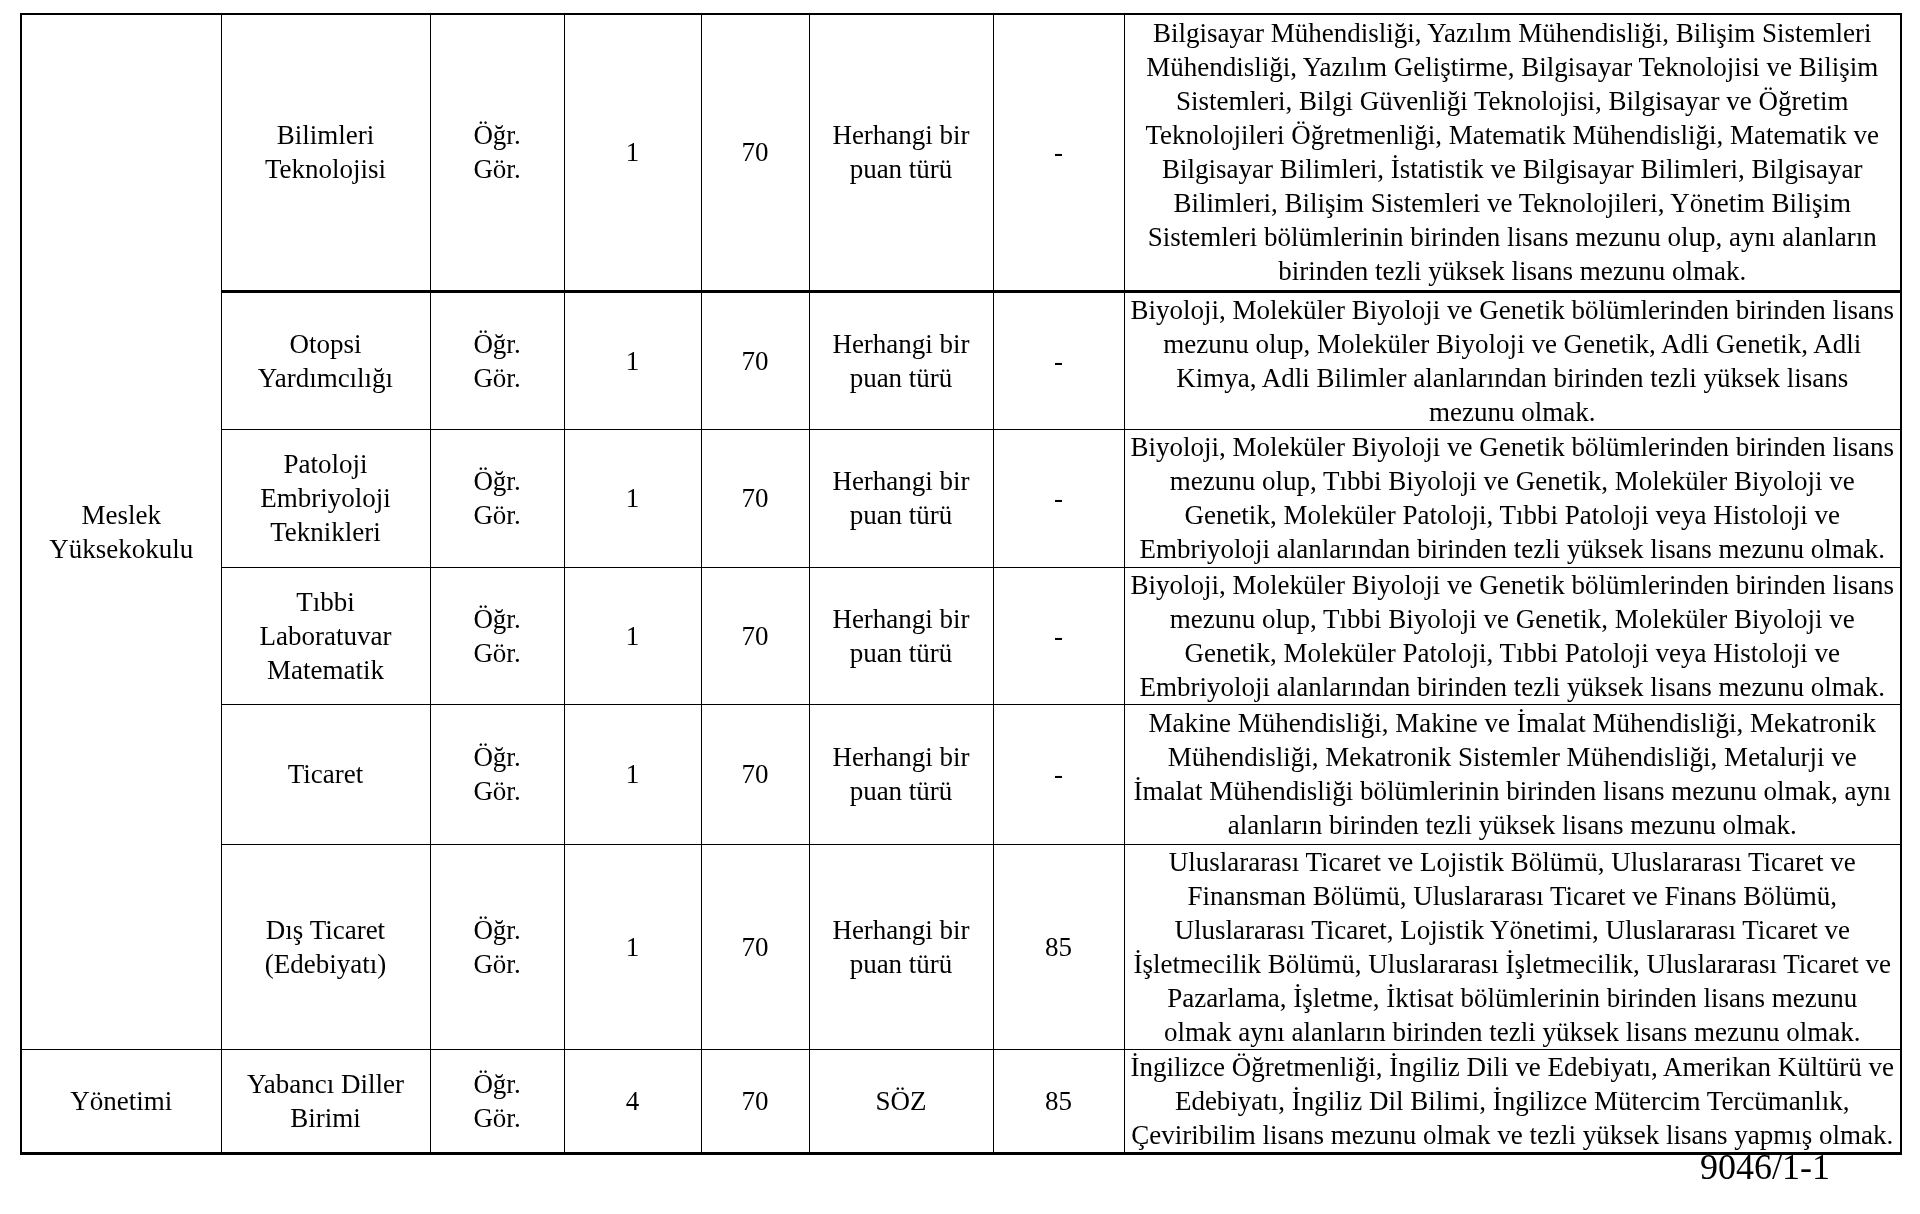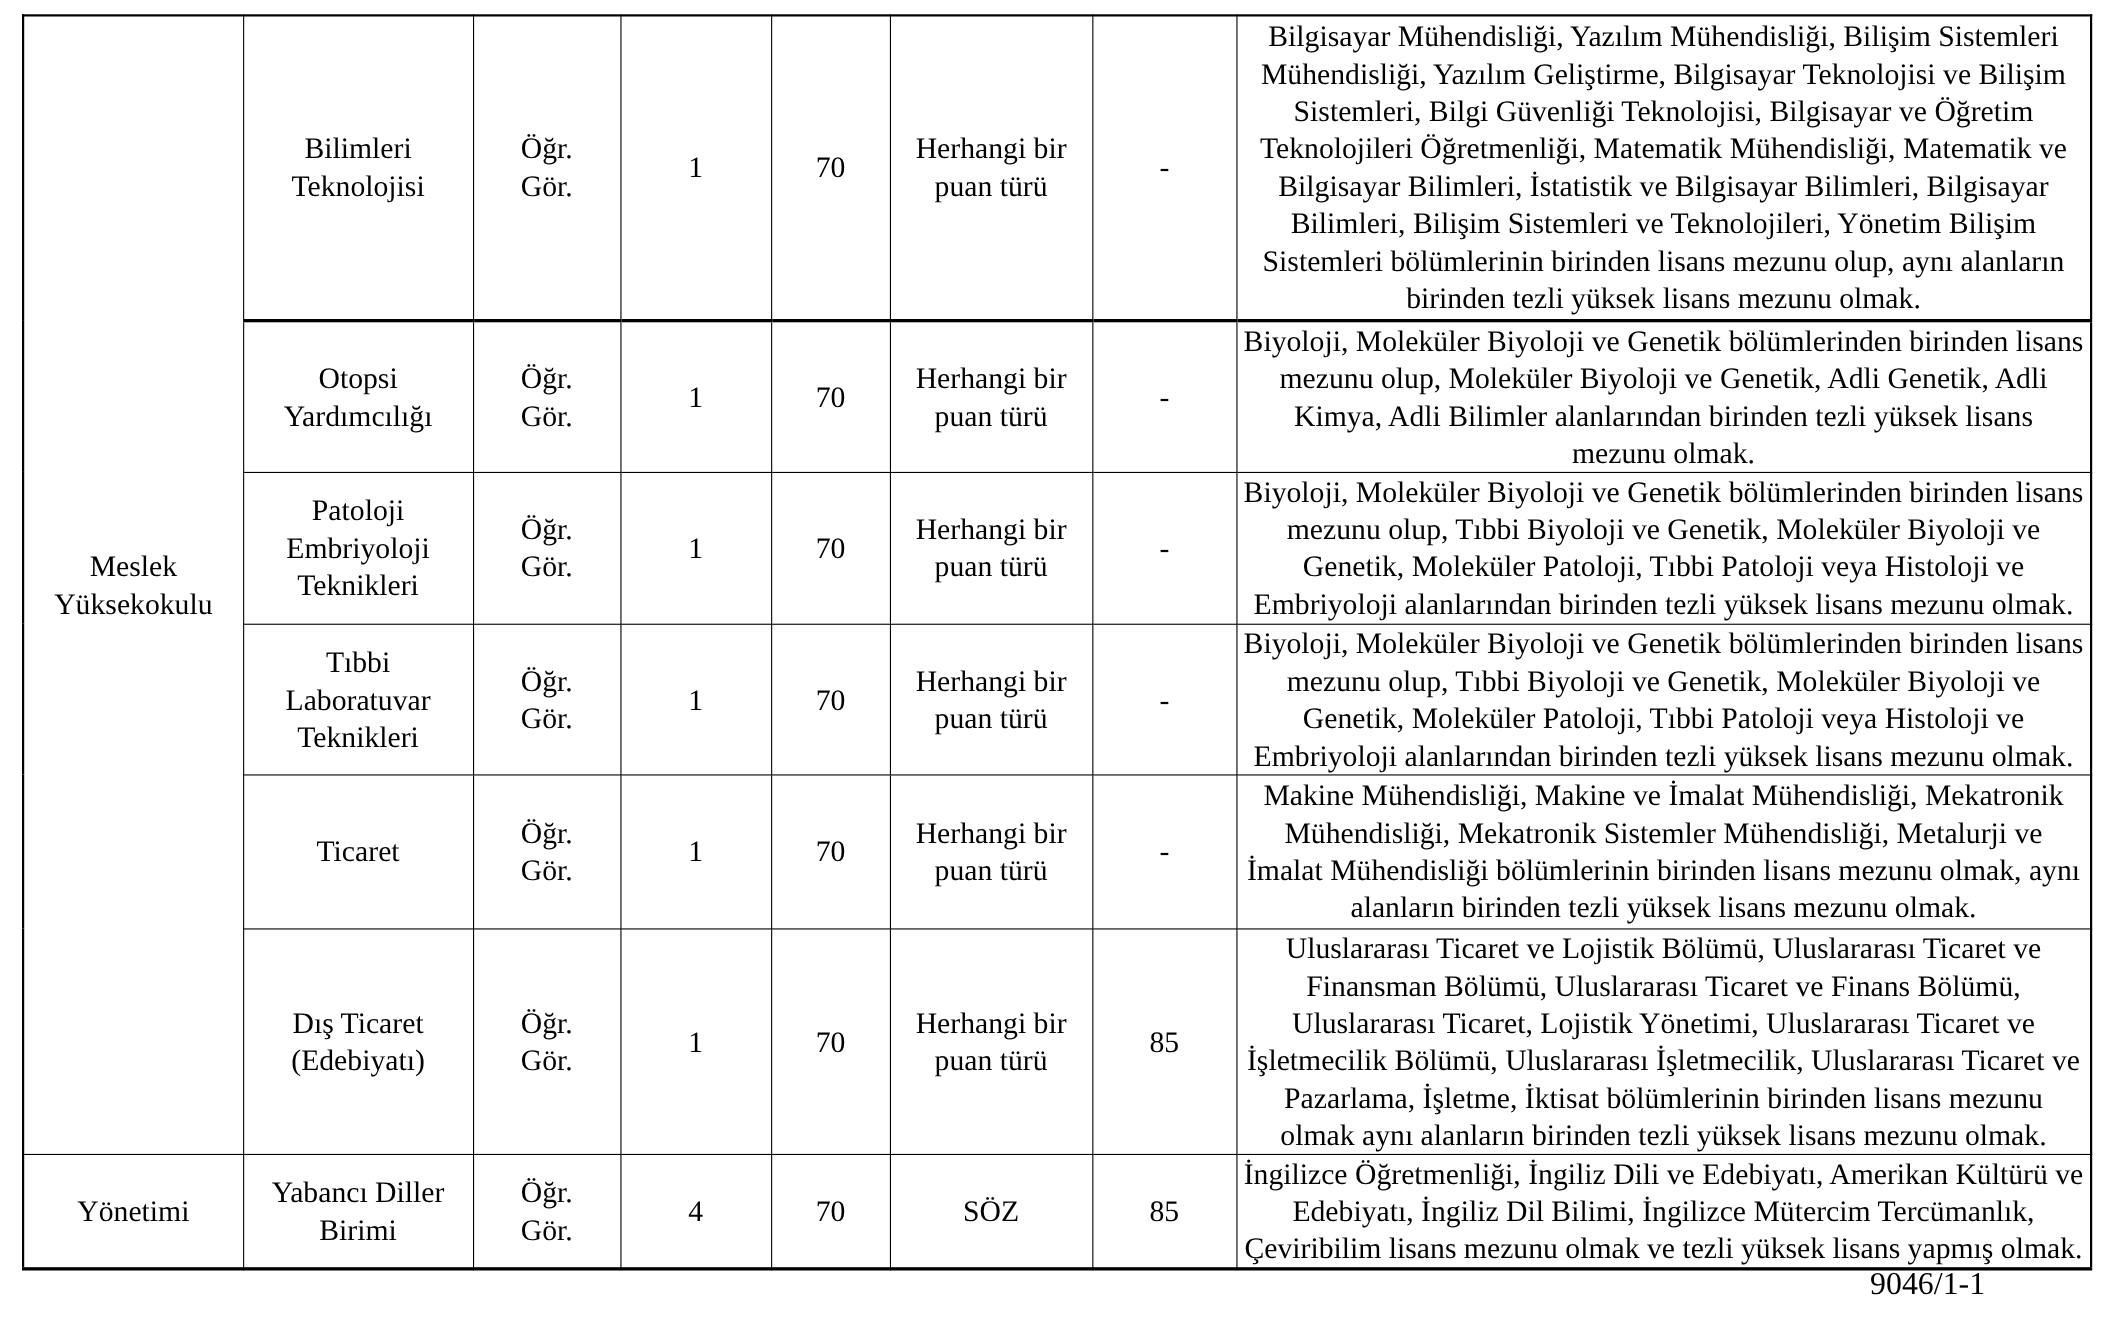--- a/index.html
+++ b/index.html
@@ -47,21 +47,21 @@
   
   .narrow {
     display: inline-block;
     max-width: 72px;
     font-family: Liberation Serif, serif;
   }
   .footer-ref {
     position: absolute;
     left: 1700px;
     top: 1150px;
-    font-size: 29px;
+    font-size: 36px;
     line-height: 34px;
     color: #000;
   }
 </style>
 </head>
 <body>
 
 <div class="page">
 
   <table class="jobs">
@@ -98,21 +98,21 @@
       <tr style="height:138px">
         <td><span>Patoloji Embriyoloji Teknikleri</span></td>
         <td><span class="narrow">Öğr. Gör.</span></td>
         <td><span>1</span></td>
         <td><span>70</span></td>
         <td><span>Herhangi bir puan türü</span></td>
         <td><span>-</span></td>
         <td class="desc"><span>Biyoloji, Moleküler Biyoloji ve Genetik bölümlerinden birinden lisans mezunu olup, Tıbbi Biyoloji ve Genetik, Moleküler Biyoloji ve Genetik, Moleküler Patoloji, Tıbbi Patoloji veya Histoloji ve Embriyoloji alanlarından birinden tezli yüksek lisans mezunu olmak.</span></td>
       </tr>
       <tr style="height:137px">
-        <td><span>Tıbbi Laboratuvar Teknikleri</span></td>
+        <td><span>Tıbbi Laboratuvar Matematik</span></td>
         <td><span class="narrow">Öğr. Gör.</span></td>
         <td><span>1</span></td>
         <td><span>70</span></td>
         <td><span>Herhangi bir puan türü</span></td>
         <td><span>-</span></td>
         <td class="desc"><span>Biyoloji, Moleküler Biyoloji ve Genetik bölümlerinden birinden lisans mezunu olup, Tıbbi Biyoloji ve Genetik, Moleküler Biyoloji ve Genetik, Moleküler Patoloji, Tıbbi Patoloji veya Histoloji ve Embriyoloji alanlarından birinden tezli yüksek lisans mezunu olmak.</span></td>
       </tr>
       <tr style="height:140px">
         <td><span>Ticaret</span></td>
         <td><span class="narrow">Öğr. Gör.</span></td>

